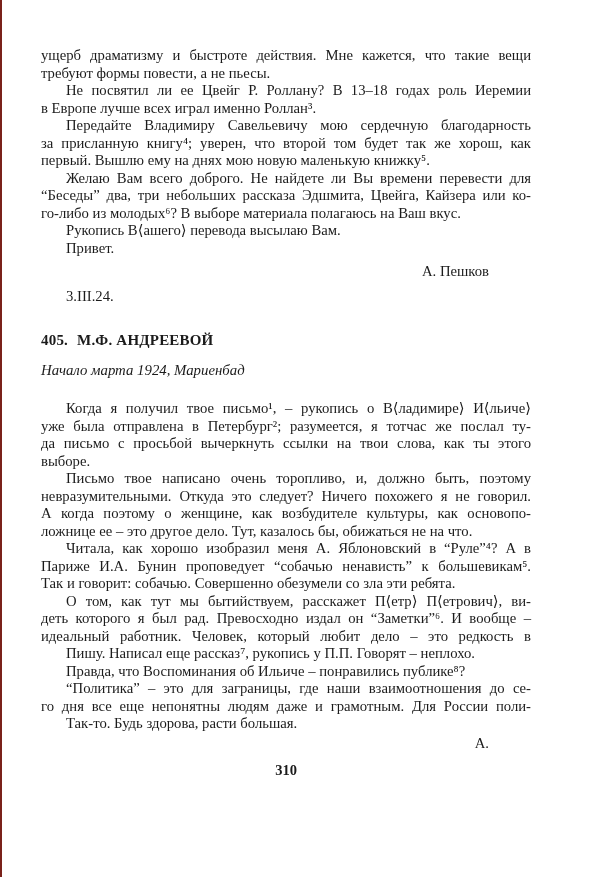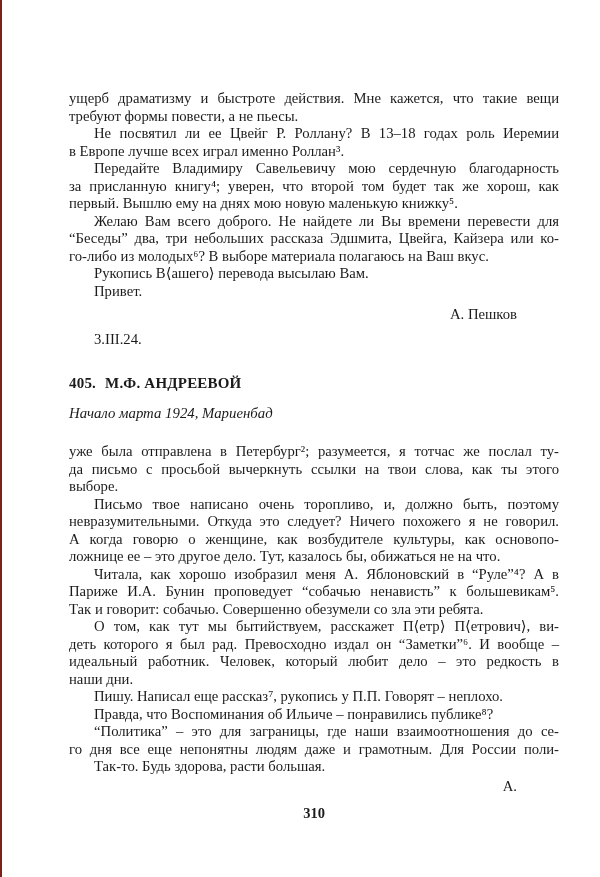--- a/index.html
+++ b/index.html
@@ -5,21 +5,21 @@
   html,body { margin:0; padding:0; background:#ffffff; }
   .page {
     position:relative; width:600px; height:877px; background:#ffffff;
     font-family:"Liberation Serif","DejaVu Serif",serif; color:#1b1b1b;
     overflow:hidden;
   }
   .page-edge {
     position:absolute; left:0; top:0; width:2px; height:877px;
     background: var(--page-edge, #7a211a);
   }
-  .content { position:absolute; left:69px; top:47px; width:490px;margin-top:43px; }
+  .content { position:absolute; left:41px; top:47px; width:490px; }
   .para { margin:0; }
   .line {
     font-size:14.7px; line-height:17.5px; height:17.5px;
     white-space:nowrap; text-align:justify; text-align-last:justify;
   }
   .line.indent { text-indent:25px; }
   .line.last { text-align-last:left; }
   .sig {
     text-align:right; padding-right:42px; 
     font-size:14.7px; line-height:17.5px;
@@ -80,40 +80,40 @@
         </div>
       <div class="sig sig-404">А. Пешков</div>
       <div class="date-404">3.III.24.</div>
     </section>
 
     <section>
       <div class="heading"><span>405.</span><span class="hsp"></span><span>М.Ф. АНДРЕЕВОЙ</span></div>
       <div class="dateline">Начало марта 1924, Мариенбад</div>
       <div class="paras body-405">
           <div class="para">
+            <div class="line indent">Когда я получил твое письмо¹, – рукопись о В⟨ладимире⟩ И⟨льиче⟩</div>
             <div class="line">уже была отправлена в Петербург²; разумеется, я тотчас же послал ту-</div>
             <div class="line">да письмо с просьбой вычеркнуть ссылки на твои слова, как ты этого</div>
             <div class="line last">выборе.</div>
           </div>
           <div class="para">
             <div class="line indent">Письмо твое написано очень торопливо, и, должно быть, поэтому</div>
             <div class="line">невразумительными. Откуда это следует? Ничего похожего я не говорил.</div>
-            <div class="line">А когда говорю о женщине, как возбудителе культуры, как основопо-</div>
+            <div class="line">А когда поэтому о женщине, как возбудителе культуры, как основопо-</div>
             <div class="line last">ложнице ее – это другое дело. Тут, казалось бы, обижаться не на что.</div>
           </div>
           <div class="para">
             <div class="line indent">Читала, как хорошо изобразил меня А. Яблоновский в “Руле”⁴? А в</div>
             <div class="line">Париже И.А. Бунин проповедует “собачью ненависть” к большевикам⁵.</div>
             <div class="line last">Так и говорит: собачью. Совершенно обезумели со зла эти ребята.</div>
           </div>
           <div class="para">
             <div class="line indent">О том, как тут мы бытийствуем, расскажет П⟨етр⟩ П⟨етрович⟩, ви-</div>
             <div class="line">деть которого я был рад. Превосходно издал он “Заметки”⁶. И вообще –</div>
             <div class="line">идеальный работник. Человек, который любит дело – это редкость в</div>
-            <div class="line last">наши дни.</div>
           </div>
           <div class="para">
             <div class="line indent last">Пишу. Написал еще рассказ⁷, рукопись у П.П. Говорят – неплохо.</div>
           </div>
           <div class="para">
             <div class="line indent last">Правда, что Воспоминания об Ильиче – понравились публике⁸?</div>
           </div>
           <div class="para">
             <div class="line indent">“Политика” – это для заграницы, где наши взаимоотношения до се-</div>
             <div class="line">го дня все еще непонятны людям даже и грамотным. Для России поли-</div>

